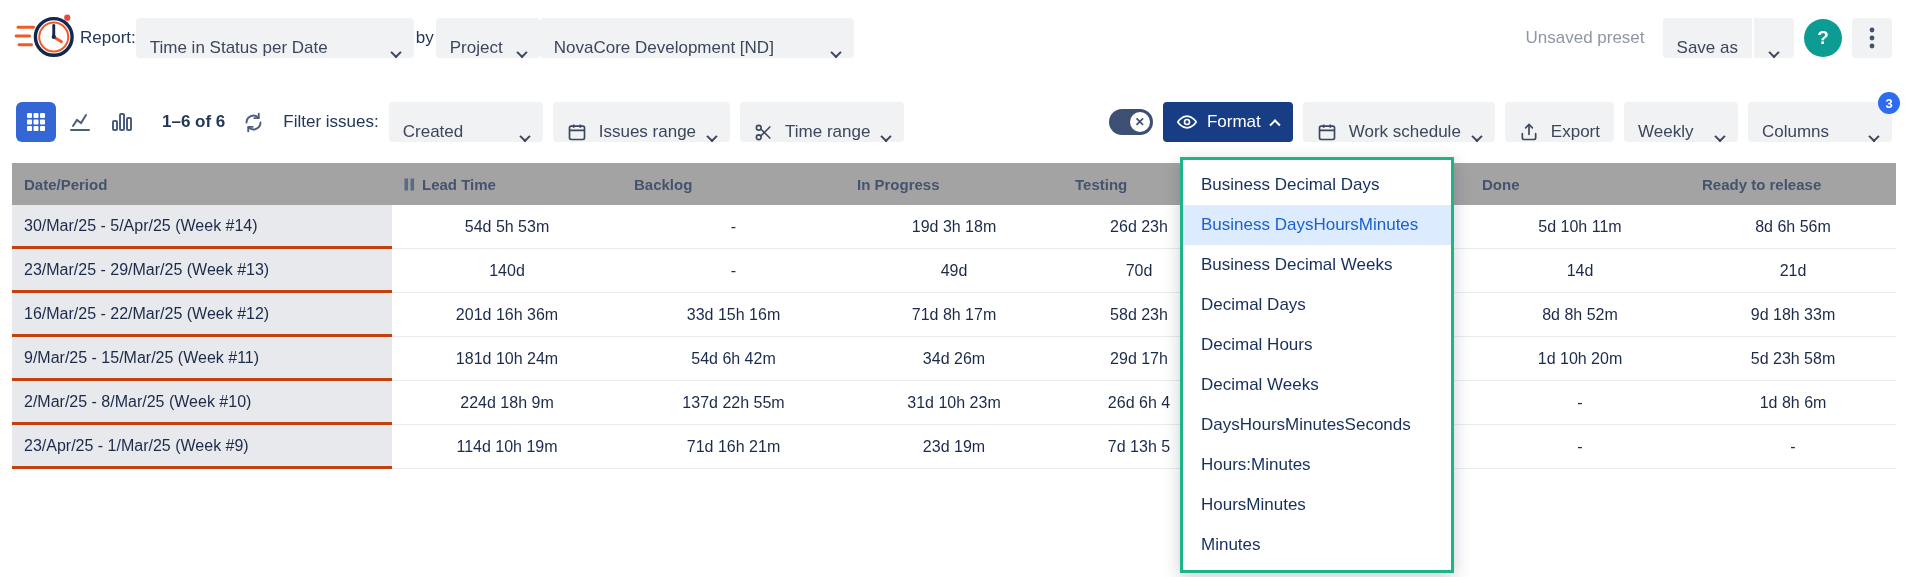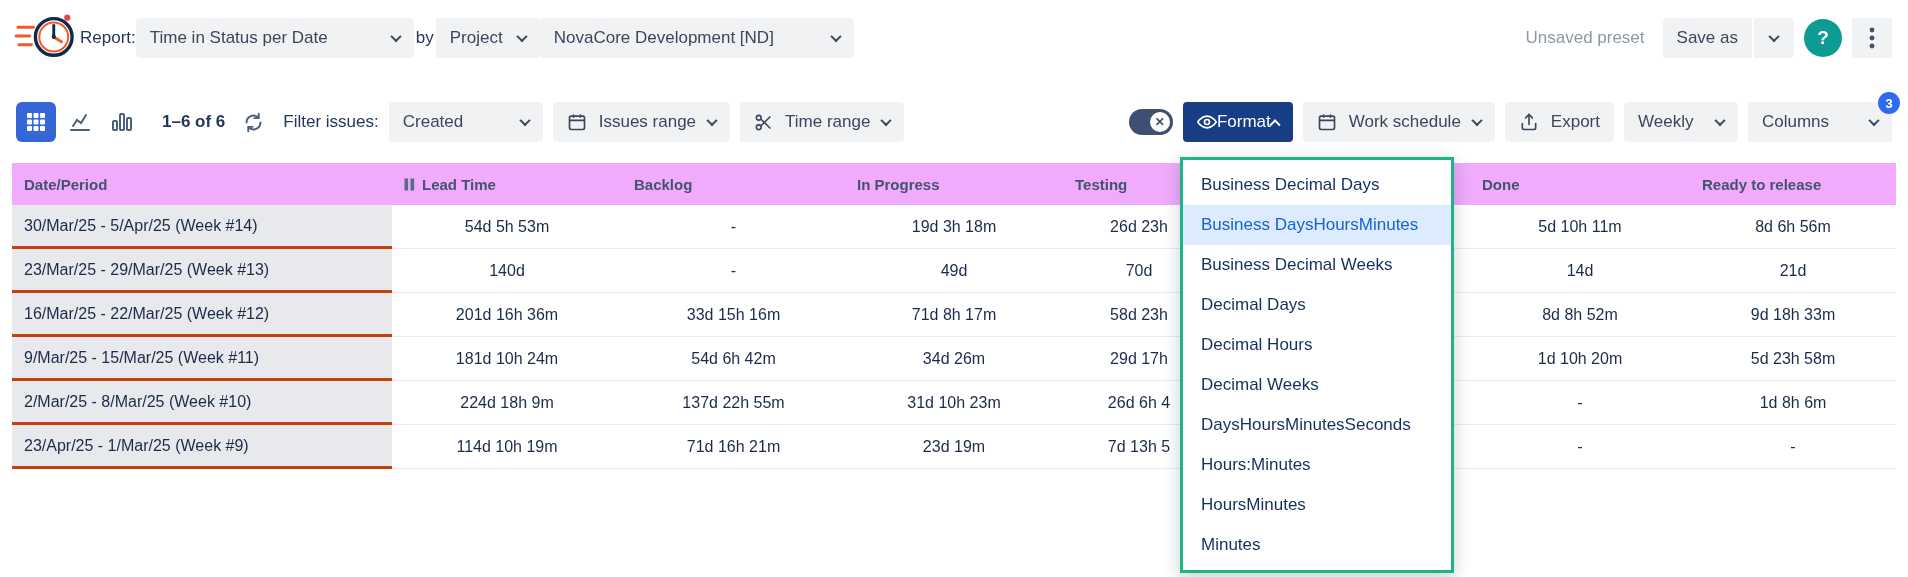--- a/index.html
+++ b/index.html
@@ -5,21 +5,21 @@
   * { box-sizing: border-box; margin: 0; padding: 0; }
   html,body { width:1908px; height:577px; background:#fff; overflow:hidden;
     font-family:"Liberation Sans", sans-serif; color:#172b4d; }
 
   
   .topbar { display:flex; align-items:center; padding:18px 16px 0 14px; height:58px; }
   .report-label { font-size:17px; color:#243757; }
   .by-label { font-size:17px; color:#243757; margin:0 2px; }
   .sel, .btn {
     background:#f1f2f4; border:none; border-radius:4px; height:40px;
-    display:inline-flex; align-items:center; gap:12px; padding:0 14px;
+    display:inline-flex; align-items:flex-end; gap:12px; padding:0 14px;
     font-size:17px; color:#3b475c; font-family:inherit; cursor:pointer; white-space:nowrap;
   }
   .sel { justify-content:space-between; }
   .chev { display:inline-block; width:8px; height:8px; border-right:2px solid currentColor;
     border-bottom:2px solid currentColor; transform:rotate(45deg) translate(-1px,-1px); flex:none; }
   .chev.up { transform:rotate(-135deg) translate(-2px,-2px); }
   .top-right { margin-left:auto; display:flex; align-items:center; gap:10px; }
   .preset-status { font-size:17px; color:#8e97a6; margin-right:8px; }
   .split { display:flex; gap:2px; }
   .split .btn { border-radius:4px 0 0 4px; }
@@ -37,31 +37,31 @@
   .icon-btn { width:36px; height:36px; background:transparent; border:none; display:flex;
     align-items:center; justify-content:center; cursor:pointer; color:#4b5e7e; flex:none; }
   .count { font-size:17px; font-weight:700; color:#243757; margin-left:12px; white-space:nowrap; }
   .filter-label { font-size:17px; color:#243757; margin-left:2px; white-space:nowrap; }
   .spacer { flex:1; }
   .toggle { width:44px; height:26px; border-radius:13px; background:#3d4f73; position:relative;
     border:none; cursor:pointer; flex:none; }
   .toggle .knob { position:absolute; right:3px; top:3px; width:20px; height:20px; border-radius:50%;
     background:#fff; color:#3d4f73; font-size:12px; font-weight:700; display:flex; align-items:center; justify-content:center; }
   .format-btn { background:#173d85; color:#fff; height:40px; border:none; border-radius:4px;
-    display:inline-flex; align-items:center; padding:0 14px; font-size:17px;
+    display:inline-flex; align-items:center; gap:10px; padding:0 14px; font-size:17px;
     font-family:inherit; cursor:pointer; white-space:nowrap; }
   .columns-wrap { position:relative; }
   .badge { position:absolute; top:-10px; right:-8px; width:22px; height:22px; border-radius:50%;
     background:#2e6bf0; color:#fff; font-size:13px; font-weight:700;
     display:flex; align-items:center; justify-content:center; }
 
   
   .table { margin:21px 12px 0; }
   .grid-row { display:grid; grid-template-columns:380px 230px 223px 218px 222px 185px 220px 206px; }
-  .thead { background:#f0abfc; height:42px; align-items:center; }
+  .thead { background:#a3a3a3; height:42px; align-items:center; }
   .hcell { font-size:15px; font-weight:700; color:#44546f; padding-left:12px; display:flex;
     align-items:center; gap:7px; white-space:nowrap; }
   .trow { height:44px; }
   .cell { display:flex; align-items:center; justify-content:center; font-size:16px; color:#1c2b4a;
     border-bottom:1px solid #e9ebef; background:#fff; white-space:nowrap; }
   .cell.period { justify-content:flex-start; padding-left:12px; background:#e7e9ec;
     border-bottom:3px solid #c2410c; }
   .cell.testing { padding-right:70px; }
 
   

